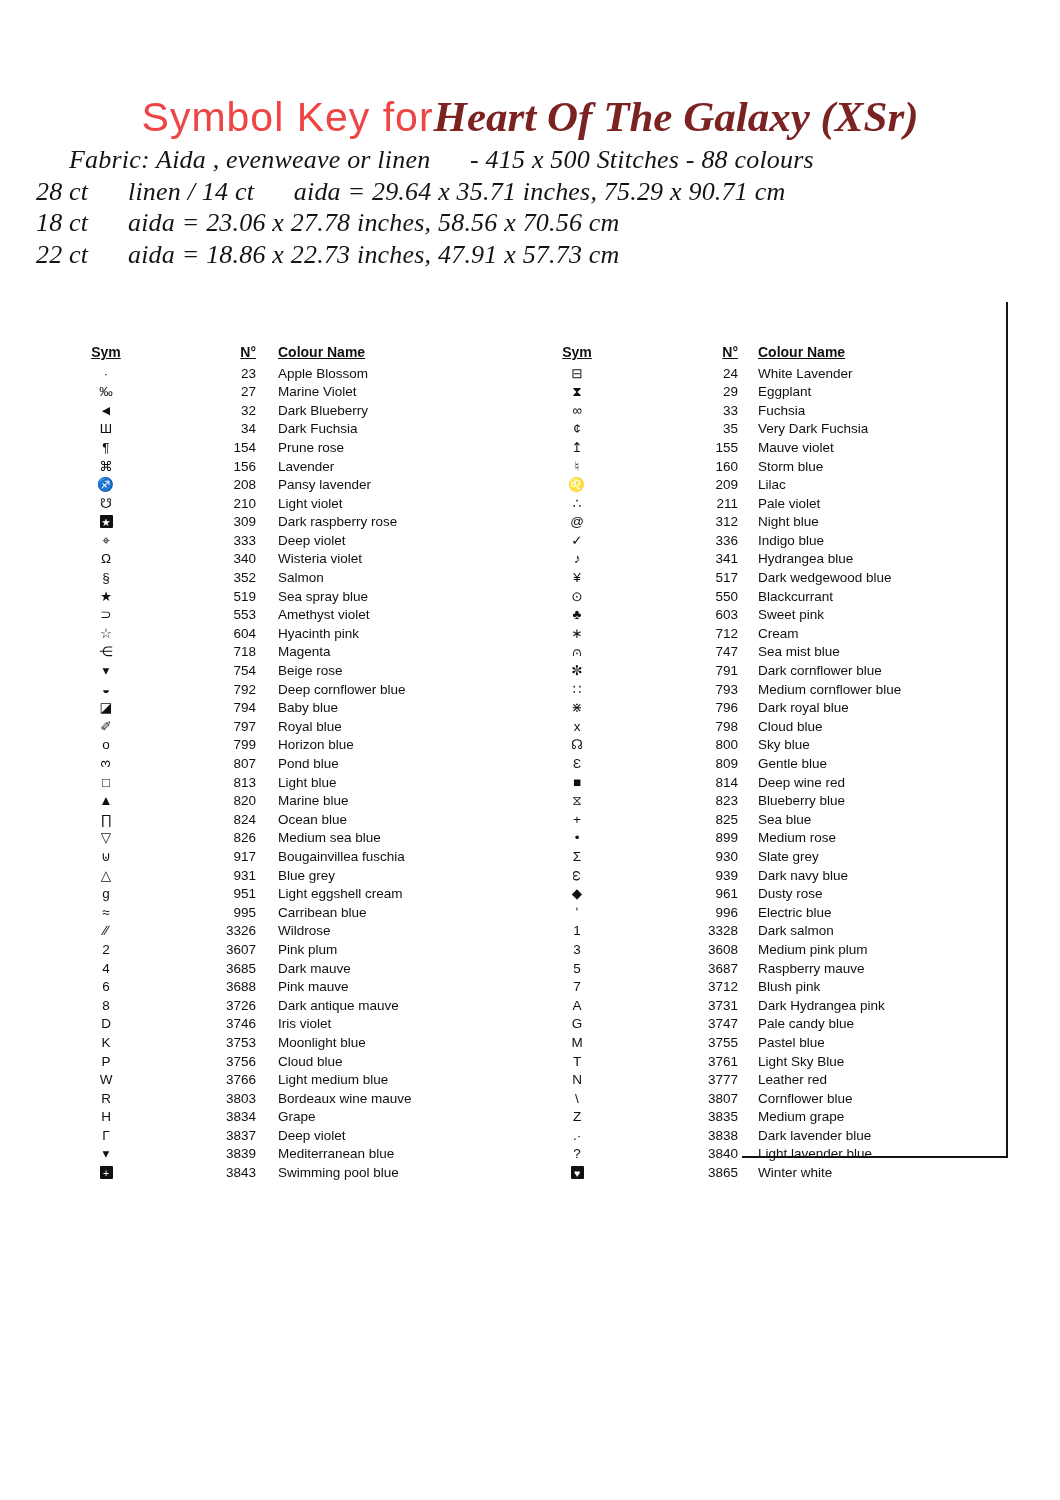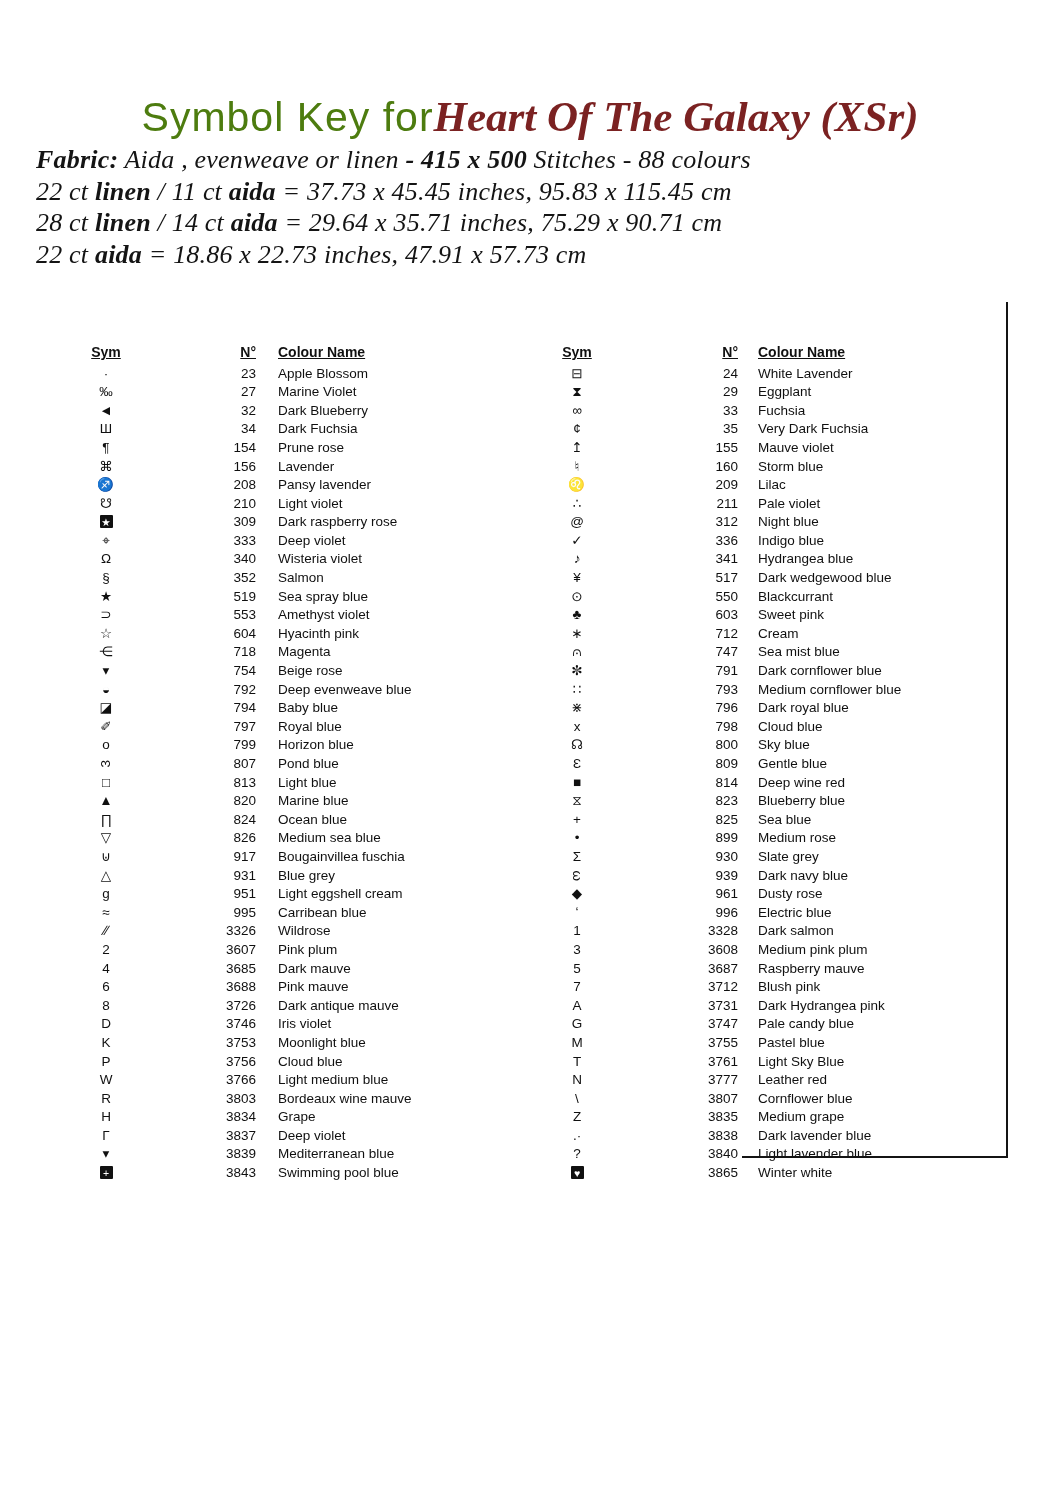--- a/index.html
+++ b/index.html
@@ -2,28 +2,28 @@
 <html><head>
 <meta charset="utf-8">
 <title>Symbol Key for Heart Of The Galaxy (XSr)</title>
 <style>
   html,body{margin:0;padding:0;background:#ffffff;}
   .page{position:relative;width:1060px;height:1500px;background:#fff;overflow:hidden;
         font-family:"Liberation Sans",sans-serif;color:#141414;}
 
   
   .title{position:absolute;top:92px;left:0;width:100%;text-align:center;white-space:nowrap;}
-  .title .prefix{font-family:"Liberation Sans",sans-serif;font-size:41px;color:#4d7c0f;letter-spacing:1px;}
+  .title .prefix{font-family:"Liberation Sans",sans-serif;font-size:41px;color:#ef4444;letter-spacing:1px;}
   .pattern-name{font-family:"Liberation Serif",serif;font-style:italic;font-weight:bold;
                 font-size:43px;}
 
   
   .fabric{position:absolute;left:36px;top:144px;font-family:"Liberation Serif",serif;
           font-style:italic;font-size:26px;line-height:31.5px;color:#141414;letter-spacing:.2px;}
-  .fabric .b{font-weight:bold;}
+  .fabric .b{font-weight:normal;margin-left:33px;}
 
   
   .key-table{position:absolute;border-collapse:collapse;table-layout:fixed;
              font-size:13.5px;color:#101010;margin-top:48px;}
   .kt-left{left:60px;top:296px;width:462px;}
   .kt-right{left:540px;top:296px;width:466px;}
   .key-table th{font-weight:bold;text-decoration:underline;font-size:14px;height:20px;
                 padding:0;vertical-align:top;}
   .key-table td{height:18.6px;padding:0;vertical-align:middle;line-height:1;}
   .key-table .sym{width:92px;text-align:center;}
@@ -44,22 +44,22 @@
 <body>
 
 <div class="page">
 
   <div class="title">
     <span class="prefix">Symbol Key for</span><span class="pattern-name" style="color: rgb(123, 34, 34);">Heart Of The Galaxy (XSr)</span>
   </div>
 
   <div class="fabric" id="fabric-info">
       <div><span class="b">Fabric:</span><span>  Aida , evenweave or  linen </span><span class="b">- 415 x 500</span><span> Stitches - 88 colours</span></div>
-      <div><span>22 ct </span><span class="b">linen</span><span> / 11 ct </span><span class="b">aida</span><span> = 37.73 x 45.45 inches, 95.83 x 115.45 cm</span></div>
       <div><span>28 ct </span><span class="b">linen</span><span> / 14 ct </span><span class="b">aida</span><span> = 29.64 x 35.71 inches, 75.29 x 90.71 cm</span></div>
+      <div><span>18 ct </span><span class="b">aida</span><span>  = 23.06 x 27.78 inches, 58.56 x 70.56 cm</span></div>
       <div><span>22 ct </span><span class="b">aida</span><span> = 18.86 x 22.73 inches, 47.91 x 57.73 cm</span></div>
     </div>
 
   <table class="key-table kt-left">
     <thead>
       <tr>
         <th class="sym">Sym</th>
         <th class="num">N°</th>
         <th class="name">Colour Name</th>
       </tr>
@@ -146,21 +146,21 @@
           <td class="name">Magenta</td>
         </tr>
         <tr>
           <td class="sym"><span>▾</span></td>
           <td class="num">754</td>
           <td class="name">Beige rose</td>
         </tr>
         <tr>
           <td class="sym"><span>◒</span></td>
           <td class="num">792</td>
-          <td class="name">Deep evenweave blue</td>
+          <td class="name">Deep cornflower blue</td>
         </tr>
         <tr>
           <td class="sym"><span>◪</span></td>
           <td class="num">794</td>
           <td class="name">Baby blue</td>
         </tr>
         <tr>
           <td class="sym"><span>✐</span></td>
           <td class="num">797</td>
           <td class="name">Royal blue</td>

